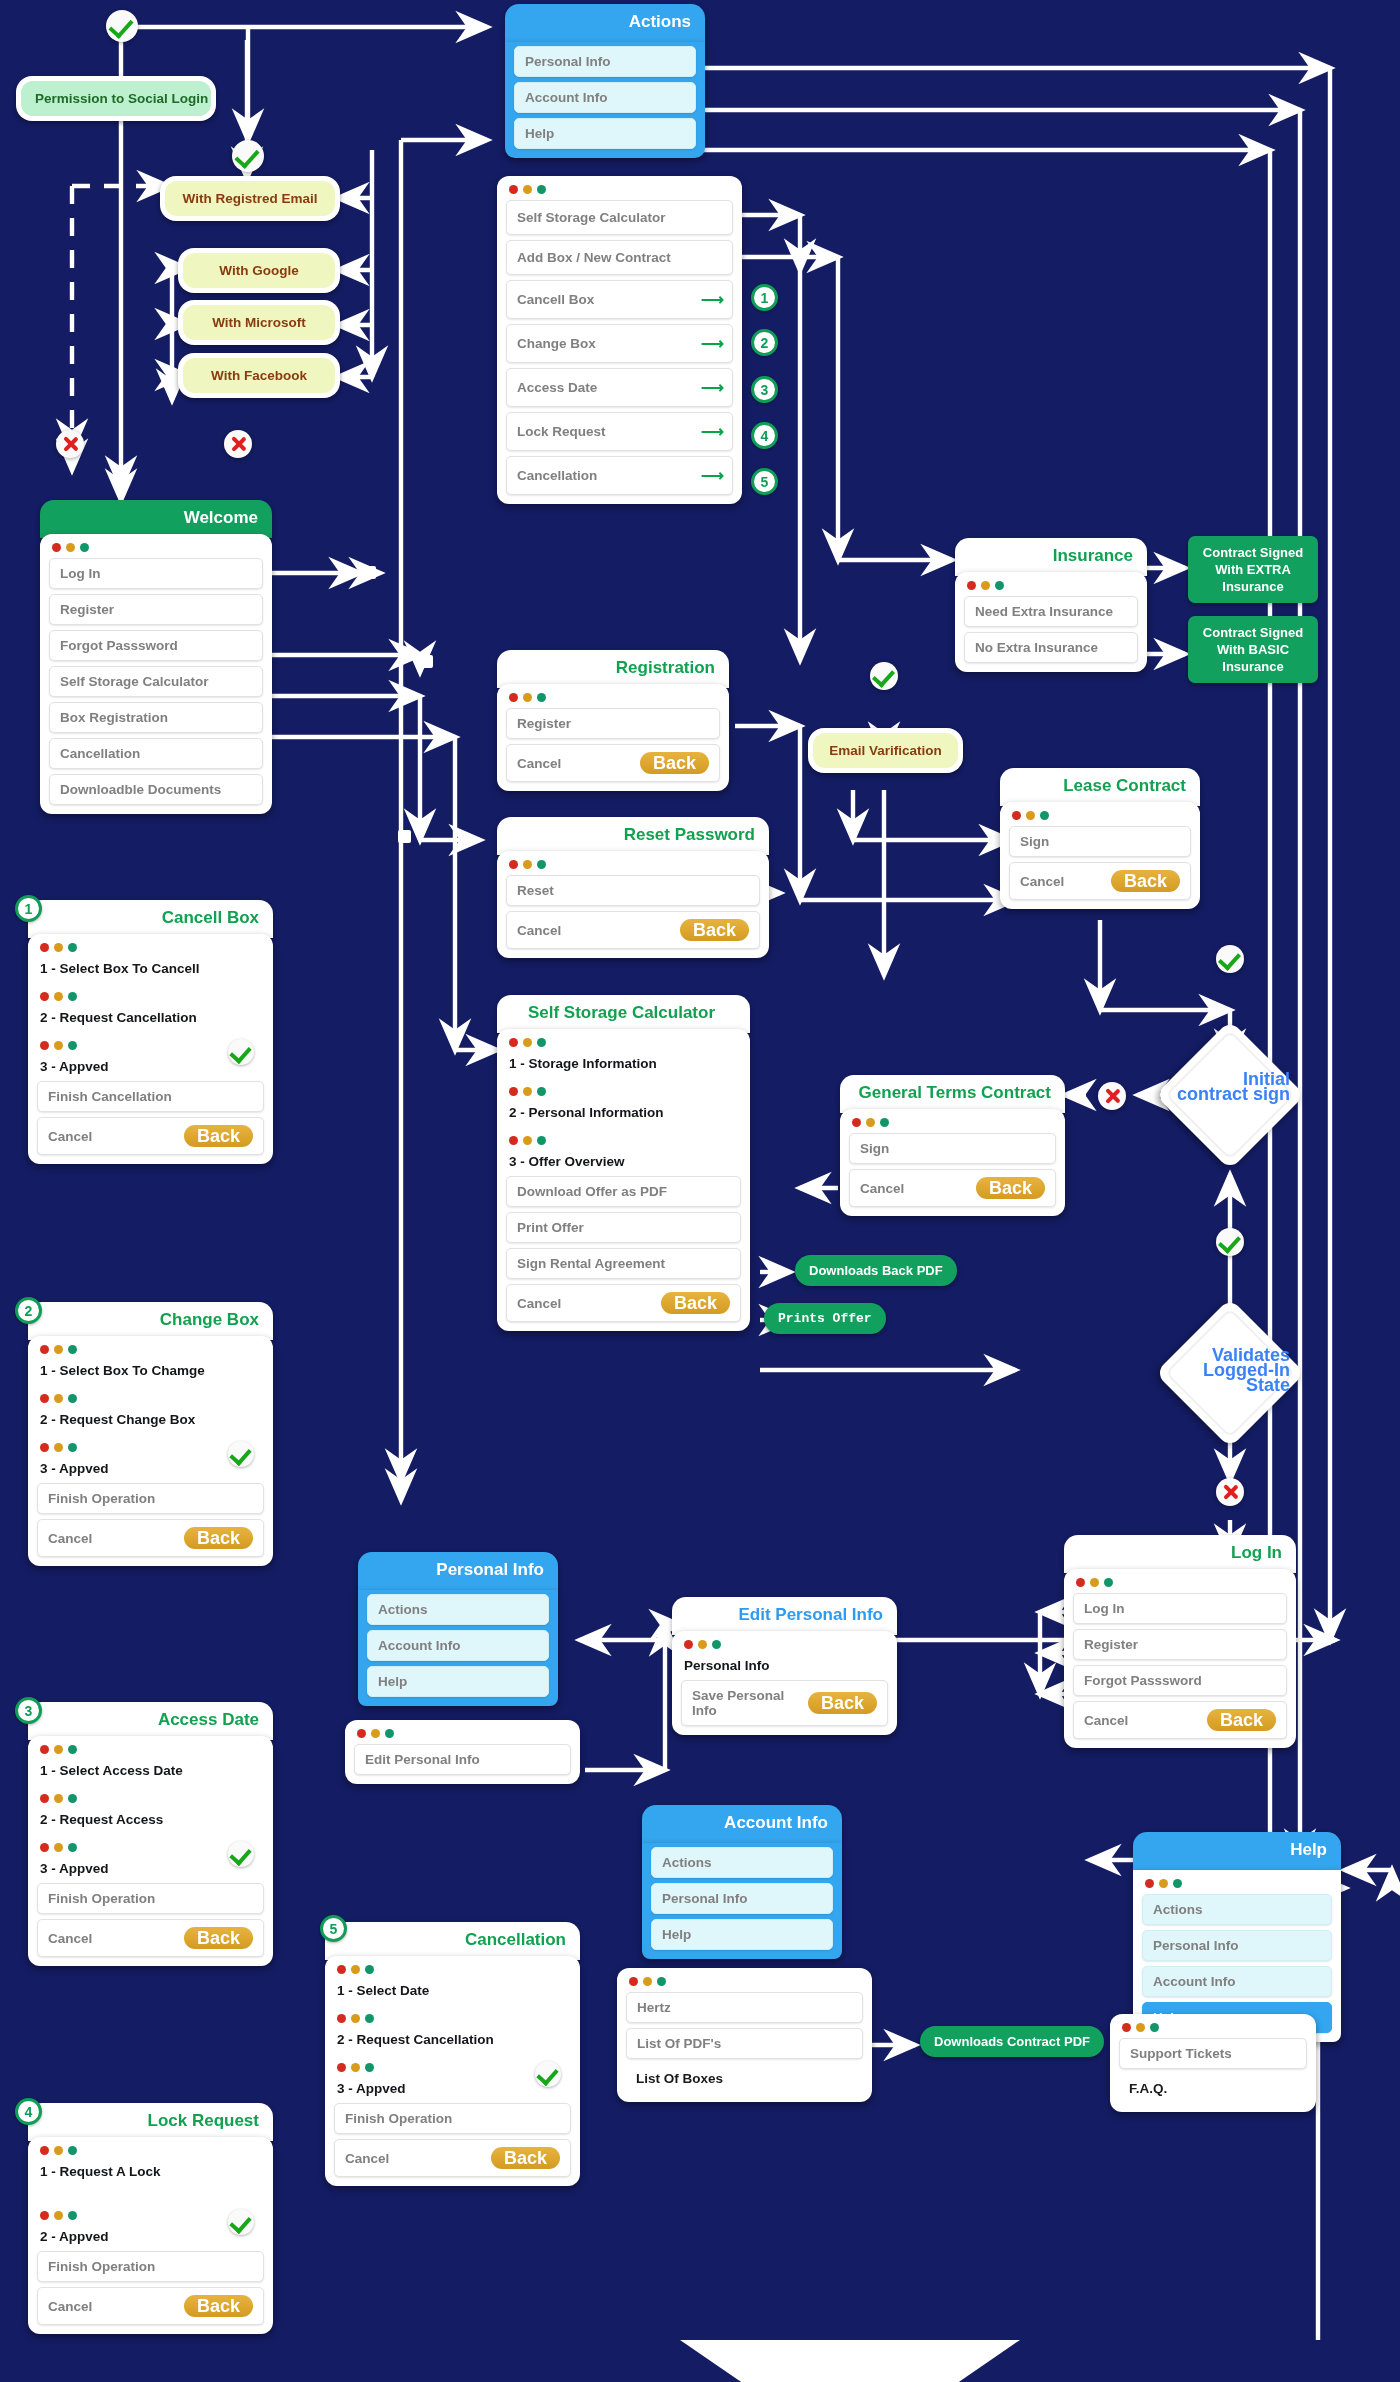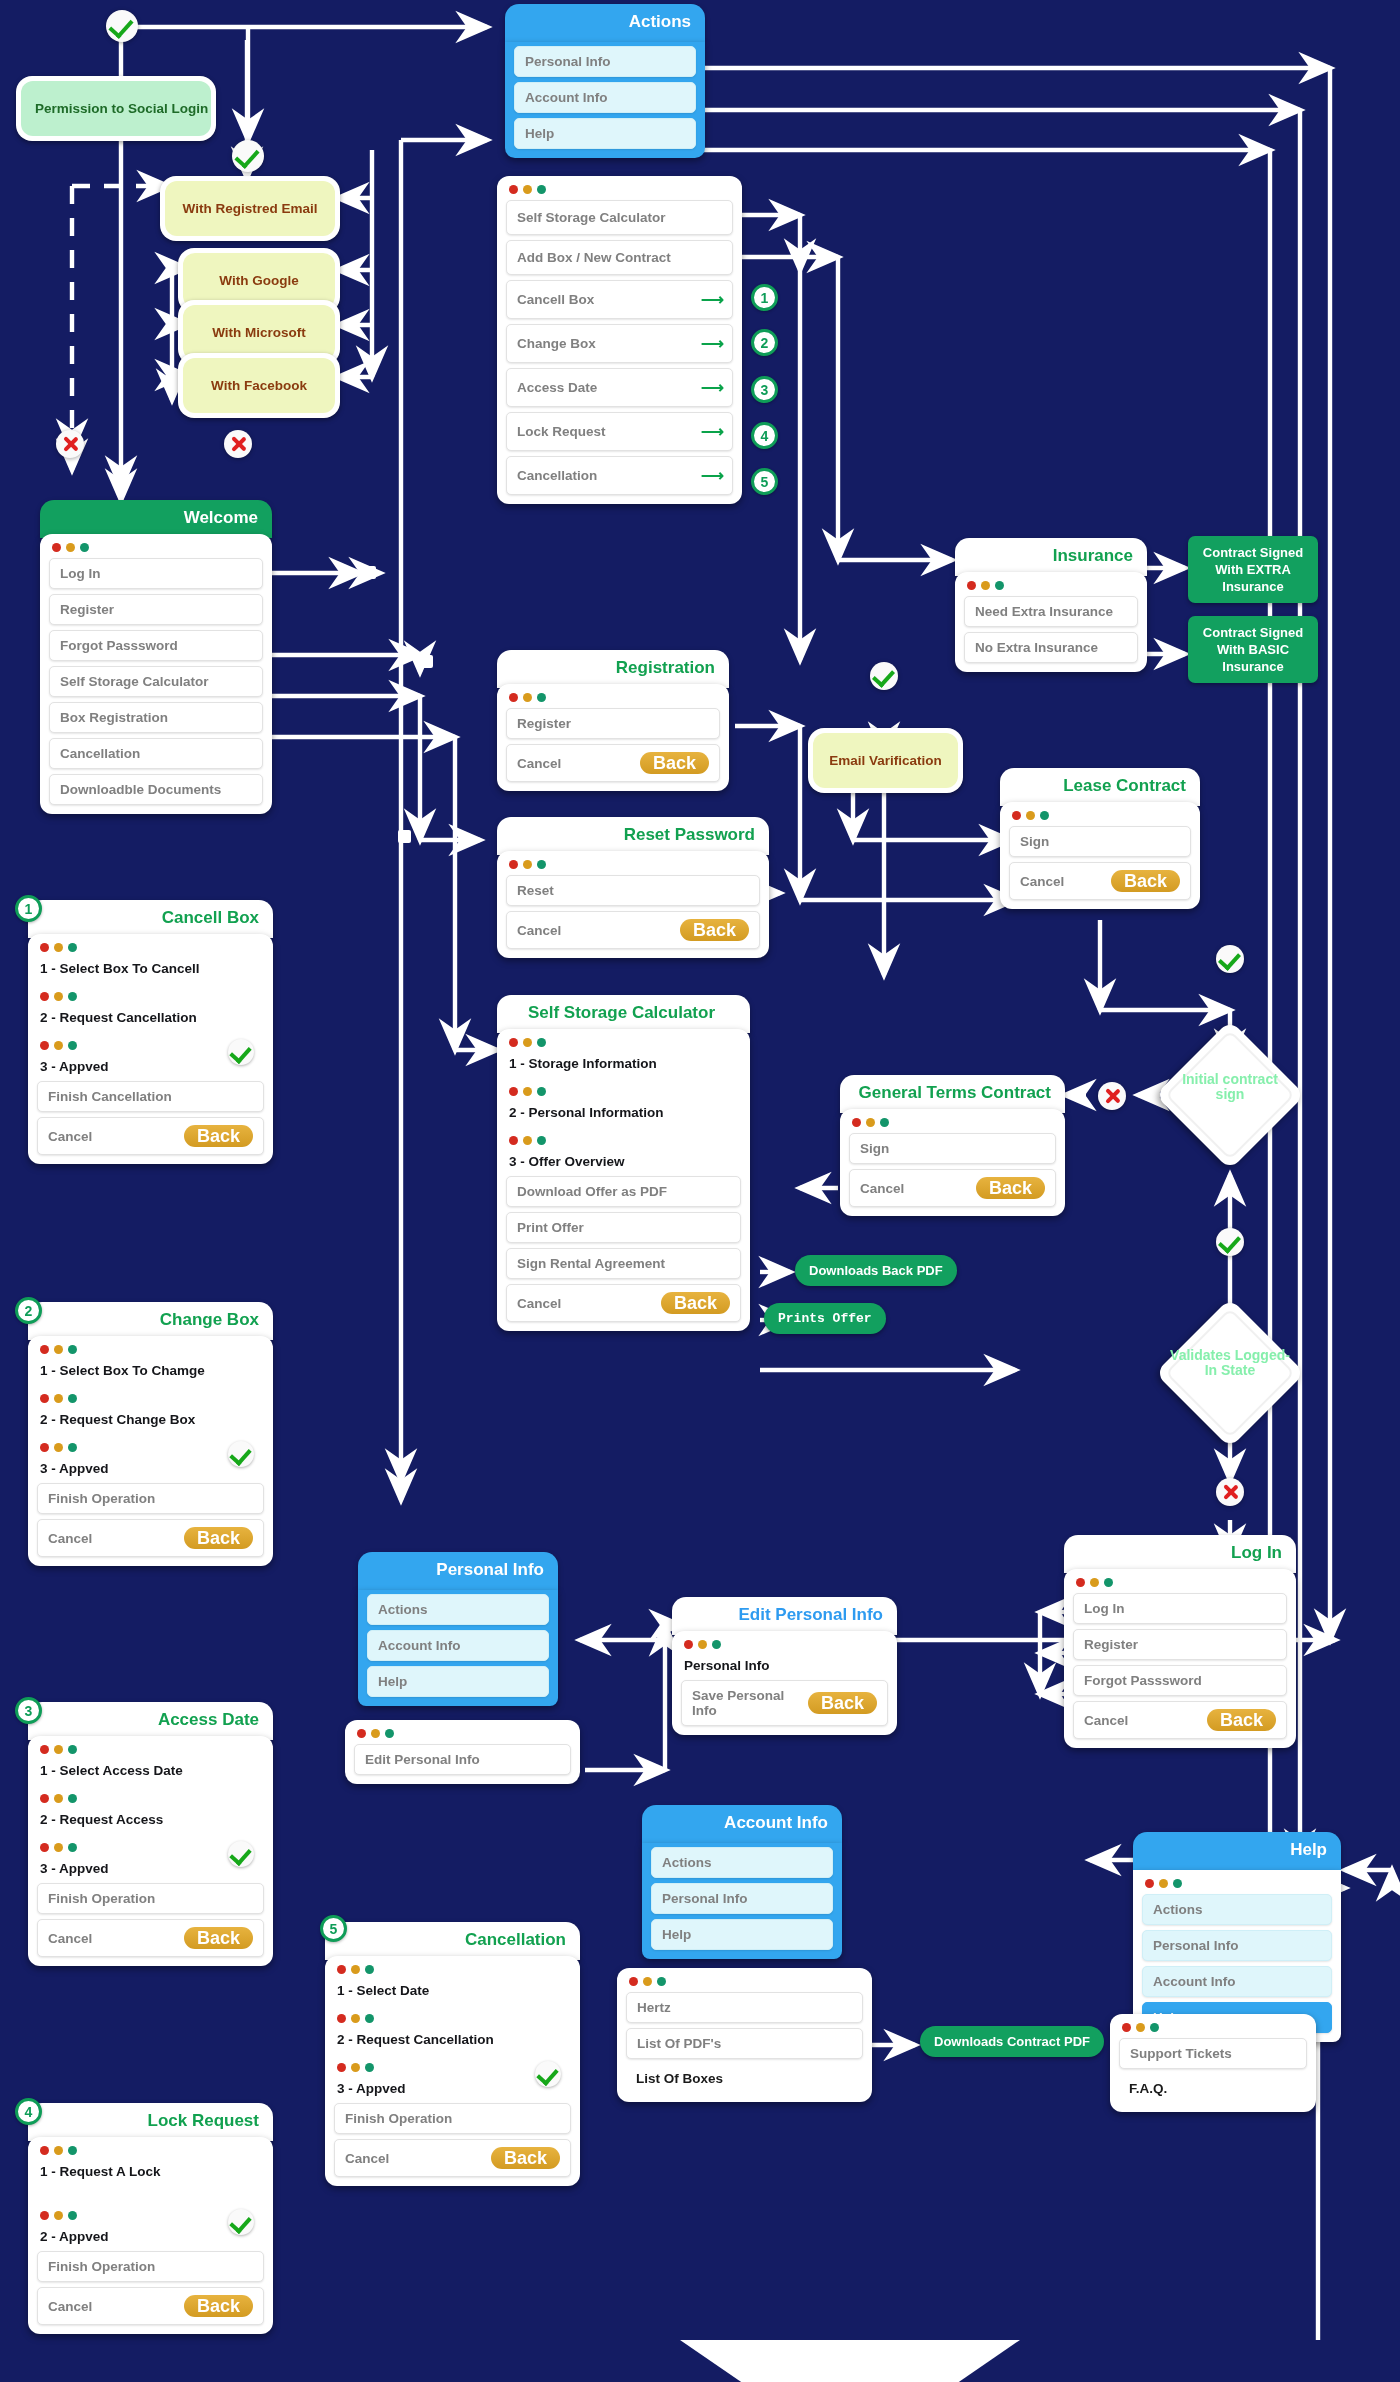--- a/index.html
+++ b/index.html
@@ -59,21 +59,21 @@
   }
   .arrow-g { color:#0aa34a; font-weight:bold; font-size:16px; letter-spacing:-2px;}
 
   
   .pill {
     position:absolute; border-radius:16px; background:#fff;
     padding:5px; box-shadow:0 2px 5px rgba(0,0,0,.4);
   }
   .pill > span {
     display:block; background:#eff6bf; color:#8a3b0f; border-radius:12px;
-    font-size:13.5px; font-weight:bold; padding:20px 14px; text-align:center;
+    font-size:13.5px; font-weight:bold; padding:10px 14px; text-align:center;
     white-space:nowrap;
   }
   .pill.green > span { background:#bdf0ce; color:#1e6b28; }
 
   .tag {
     position:absolute; background:#12a05f; color:#fff; border-radius:7px;
     font-size:13px; font-weight:bold; text-align:center; padding:8px 10px;
     line-height:17px; box-shadow:0 2px 4px rgba(0,0,0,.35);
   }
   .tag.pillshape { border-radius:16px; padding:7px 14px; white-space:nowrap; }
@@ -81,22 +81,22 @@
   
   .diamond {
     position:absolute; width:106px; height:106px; background:#ffffff;
     transform:rotate(45deg); border-radius:12px;
     box-shadow:0 3px 7px rgba(0,0,0,.4);
   }
   .diamond .inner {
     position:absolute; inset:7px; border:2px solid #f0f0f0; border-radius:8px;
   }
   .dlabel {
-    position:absolute; width:120px; text-align:center; color:#86efac;
-    font-size:14px; font-weight:bold; line-height:15px;
+    position:absolute; width:120px; text-align:right; color:#3b82f6;
+    font-size:18px; font-weight:bold; line-height:15px;
   }
 
   
   .cbadge {
     position:absolute; width:27px; height:27px; border-radius:50%;
     background:#fff; border:3px solid #0f9d58; color:#0f9d58;
     font-size:14px; font-weight:bold; text-align:center; line-height:22px;
     box-shadow:0 1px 3px rgba(0,0,0,.3); z-index:6;
   }
   .ckmark, .xmark {

